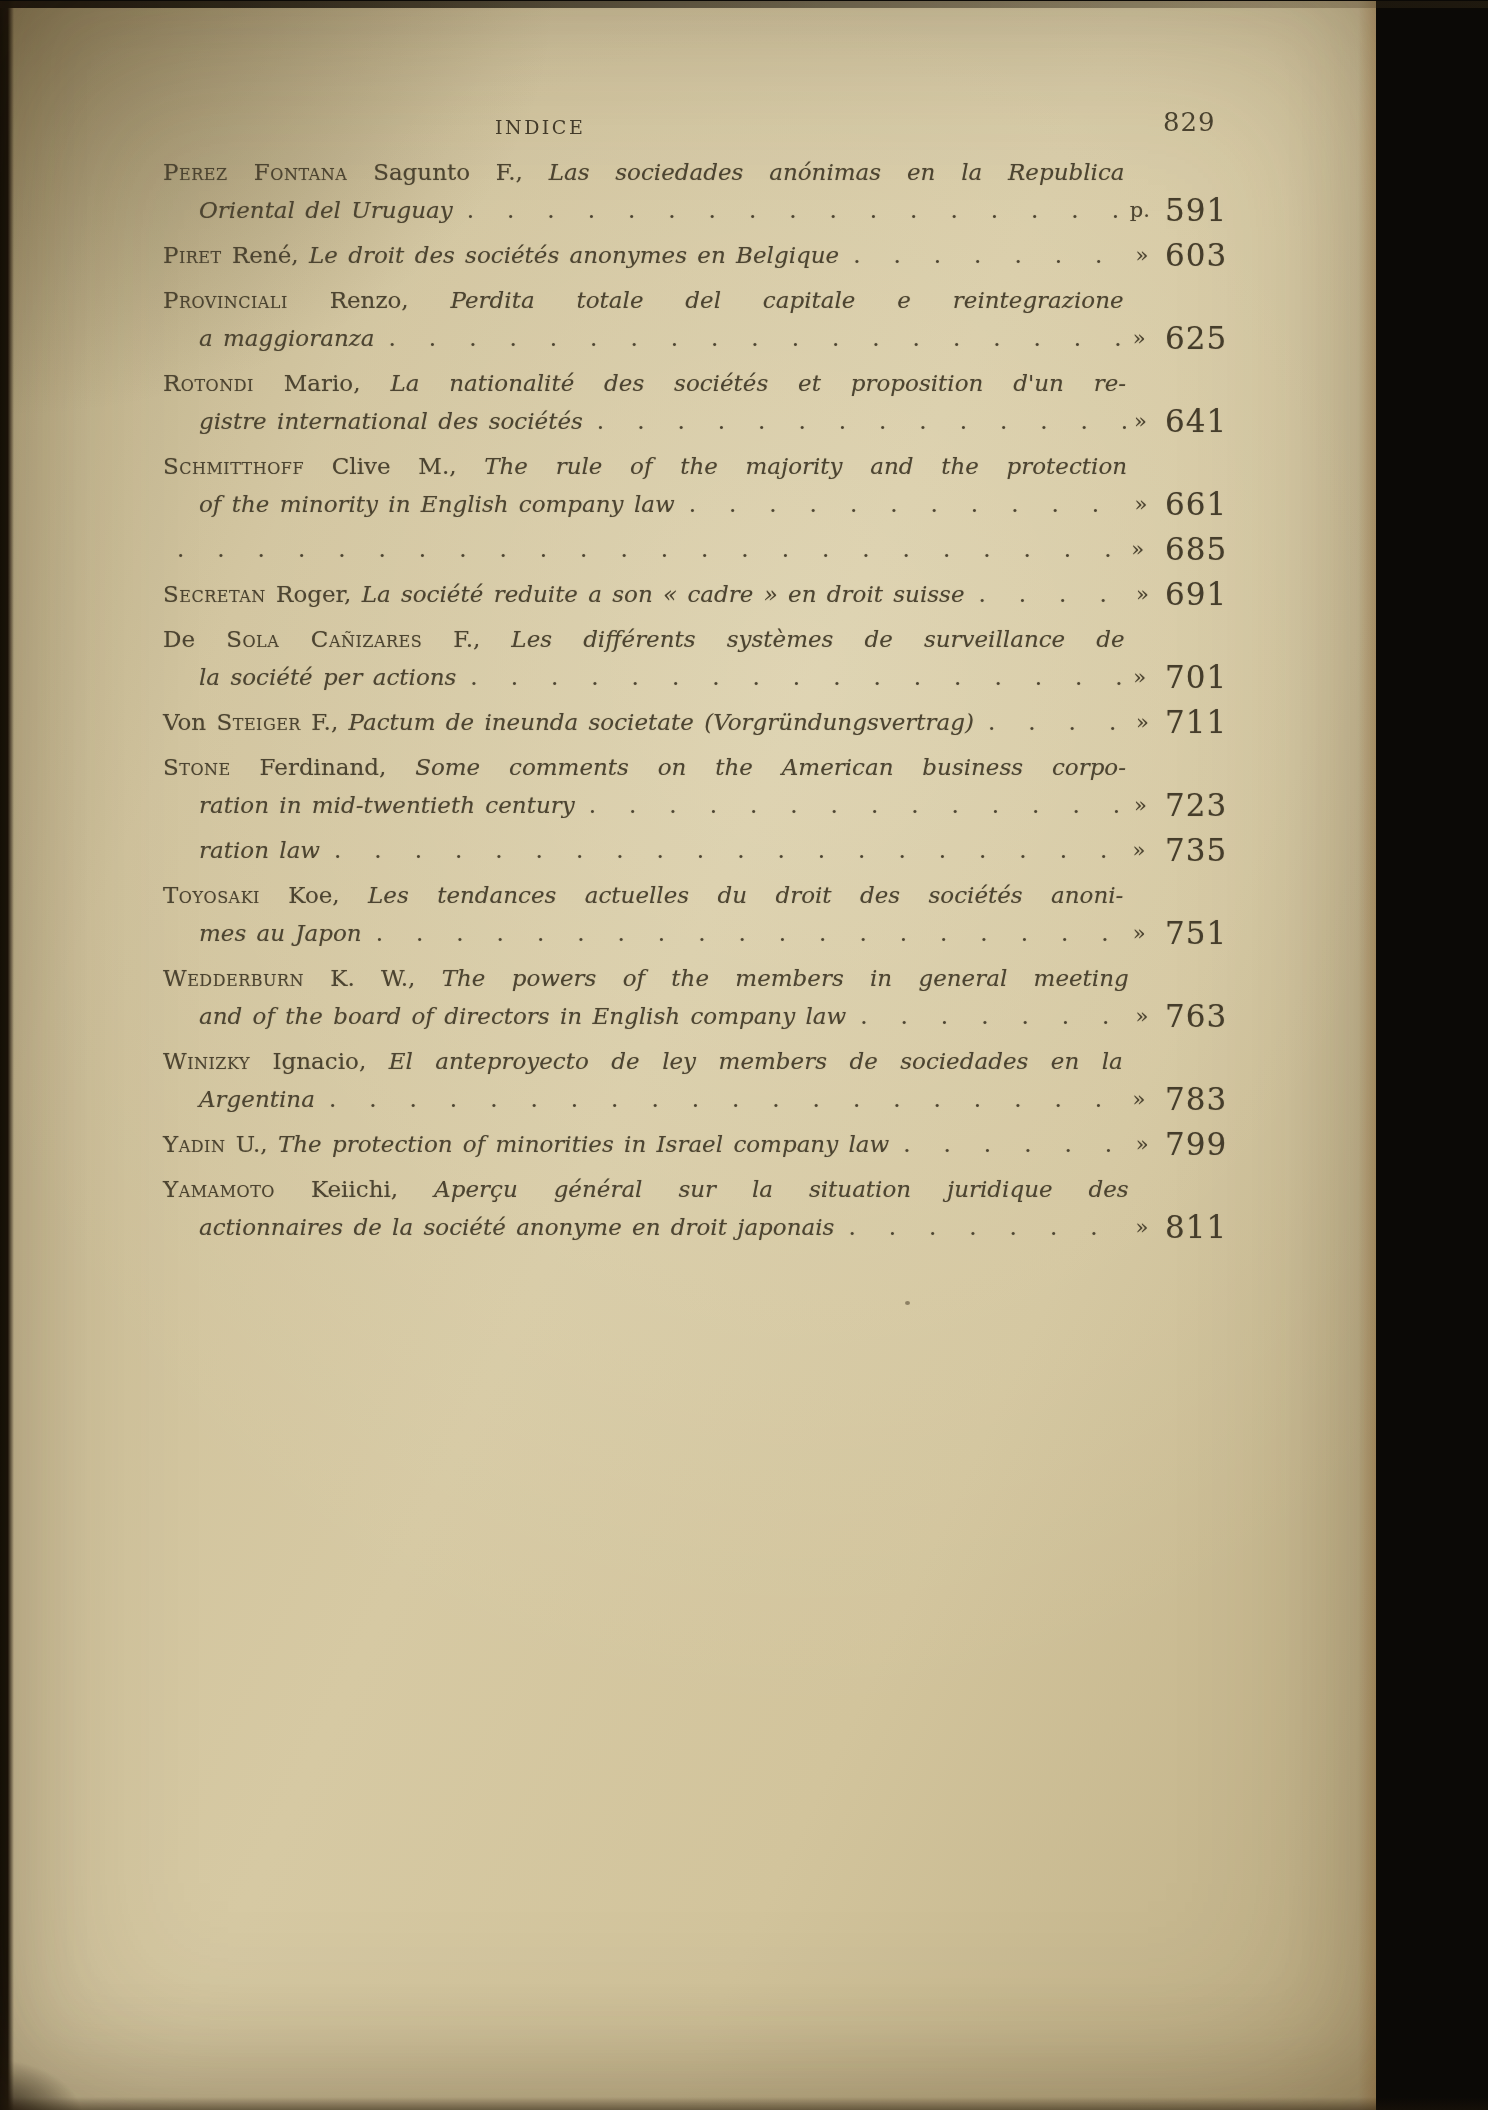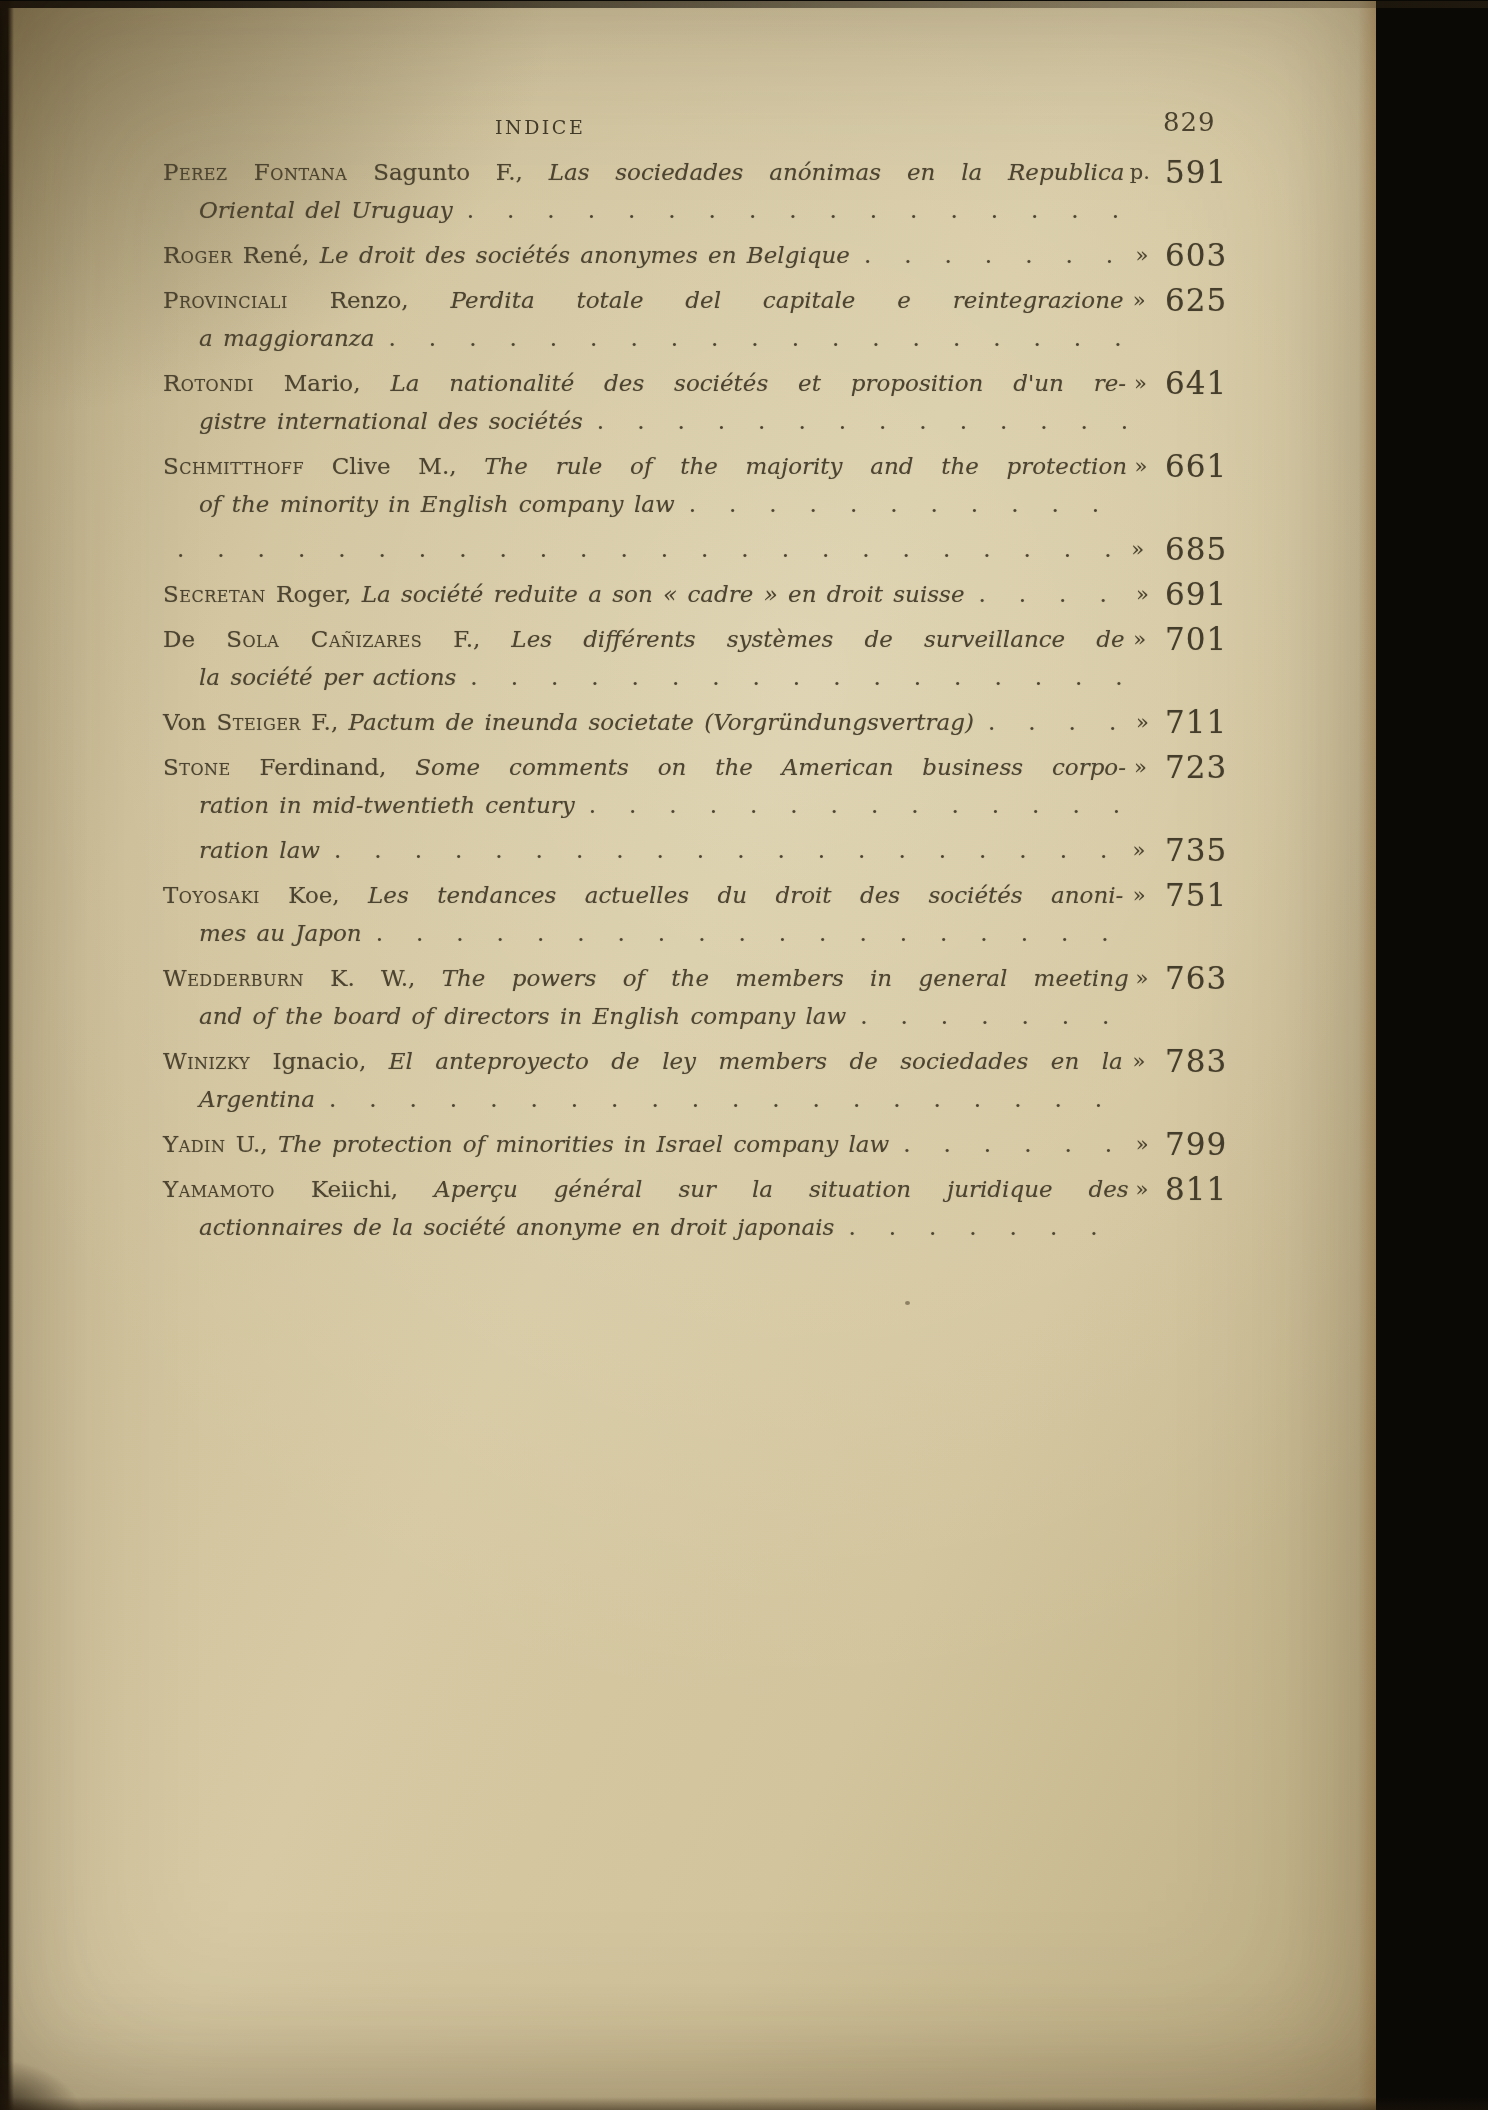--- a/index.html
+++ b/index.html
@@ -27,21 +27,21 @@
     box-shadow:inset 0 0 190px rgba(58,44,20,0.30), inset 0 -40px 90px rgba(70,52,22,0.18);}
   .speck{position:absolute;left:905px;top:1300px;width:5px;height:4px;border-radius:50%;
     background:rgba(80,68,45,0.55);}
 
   .header-title{position:absolute;left:495px;top:115px;font-size:19px;letter-spacing:2.5px;
     color:#43ã3b2a;color:#433b2a;}
   .header-page{position:absolute;left:1163px;top:106px;font-size:26px;letter-spacing:1px;color:#4a422f;}
 
   .toc{position:absolute;left:163px;top:152px;width:1052px;color:#4c4431;
     text-shadow:0 0 1px rgba(70,58,34,0.35);}
-  .entry{display:flex;align-items:flex-start;margin-bottom:7px;}
+  .entry{display:flex;align-items:flex-end;margin-bottom:7px;}
   .body{flex:1 1 auto;min-width:0;}
   .line{font-size:23px;line-height:38px;word-spacing:3px;}
   .line1{display:flex;align-items:baseline;}
   .line1.j{display:block;text-align:justify;text-align-last:justify;}
   .line2{display:flex;align-items:baseline;padding-left:36px;}
   .txt{white-space:nowrap;}
   .line1.j .txt{white-space:normal;}
   .sc{font-variant:small-caps;letter-spacing:0.5px;}
   .title{font-style:italic;}
   .leader{flex:1 1 0;overflow:hidden;white-space:nowrap;letter-spacing:33px;padding-left:14px;
@@ -74,21 +74,21 @@
             <i class="title">Oriental del Uruguay</i>
             <span class="leader">....................................................</span>
           </div>
     </div>
     <div class="refcol">p.</div>
     <div class="pagecol">591</div>
   </div>
       <div class="entry">
     <div class="body">
       <div class="line line1">
-            <span class="txt"><span class="given"></span><span class="sc">Roger</span> <span class="given">René,</span> <i class="title">Le droit des sociétés anonymes en Belgique</i></span>
+            <span class="txt"><span class="given"></span><span class="sc">Piret</span> <span class="given">René,</span> <i class="title">Le droit des sociétés anonymes en Belgique</i></span>
             <span class="leader">....................................................</span>
           </div>
 
     </div>
     <div class="refcol">»</div>
     <div class="pagecol">603</div>
   </div>
       <div class="entry">
     <div class="body">
       <div class="line line1 j"><span class="txt"><span class="given"></span><span class="sc">Provinciali</span> <span class="given">Renzo,</span> <i class="title">Perdita totale del capitale e reintegrazione</i></span></div>

